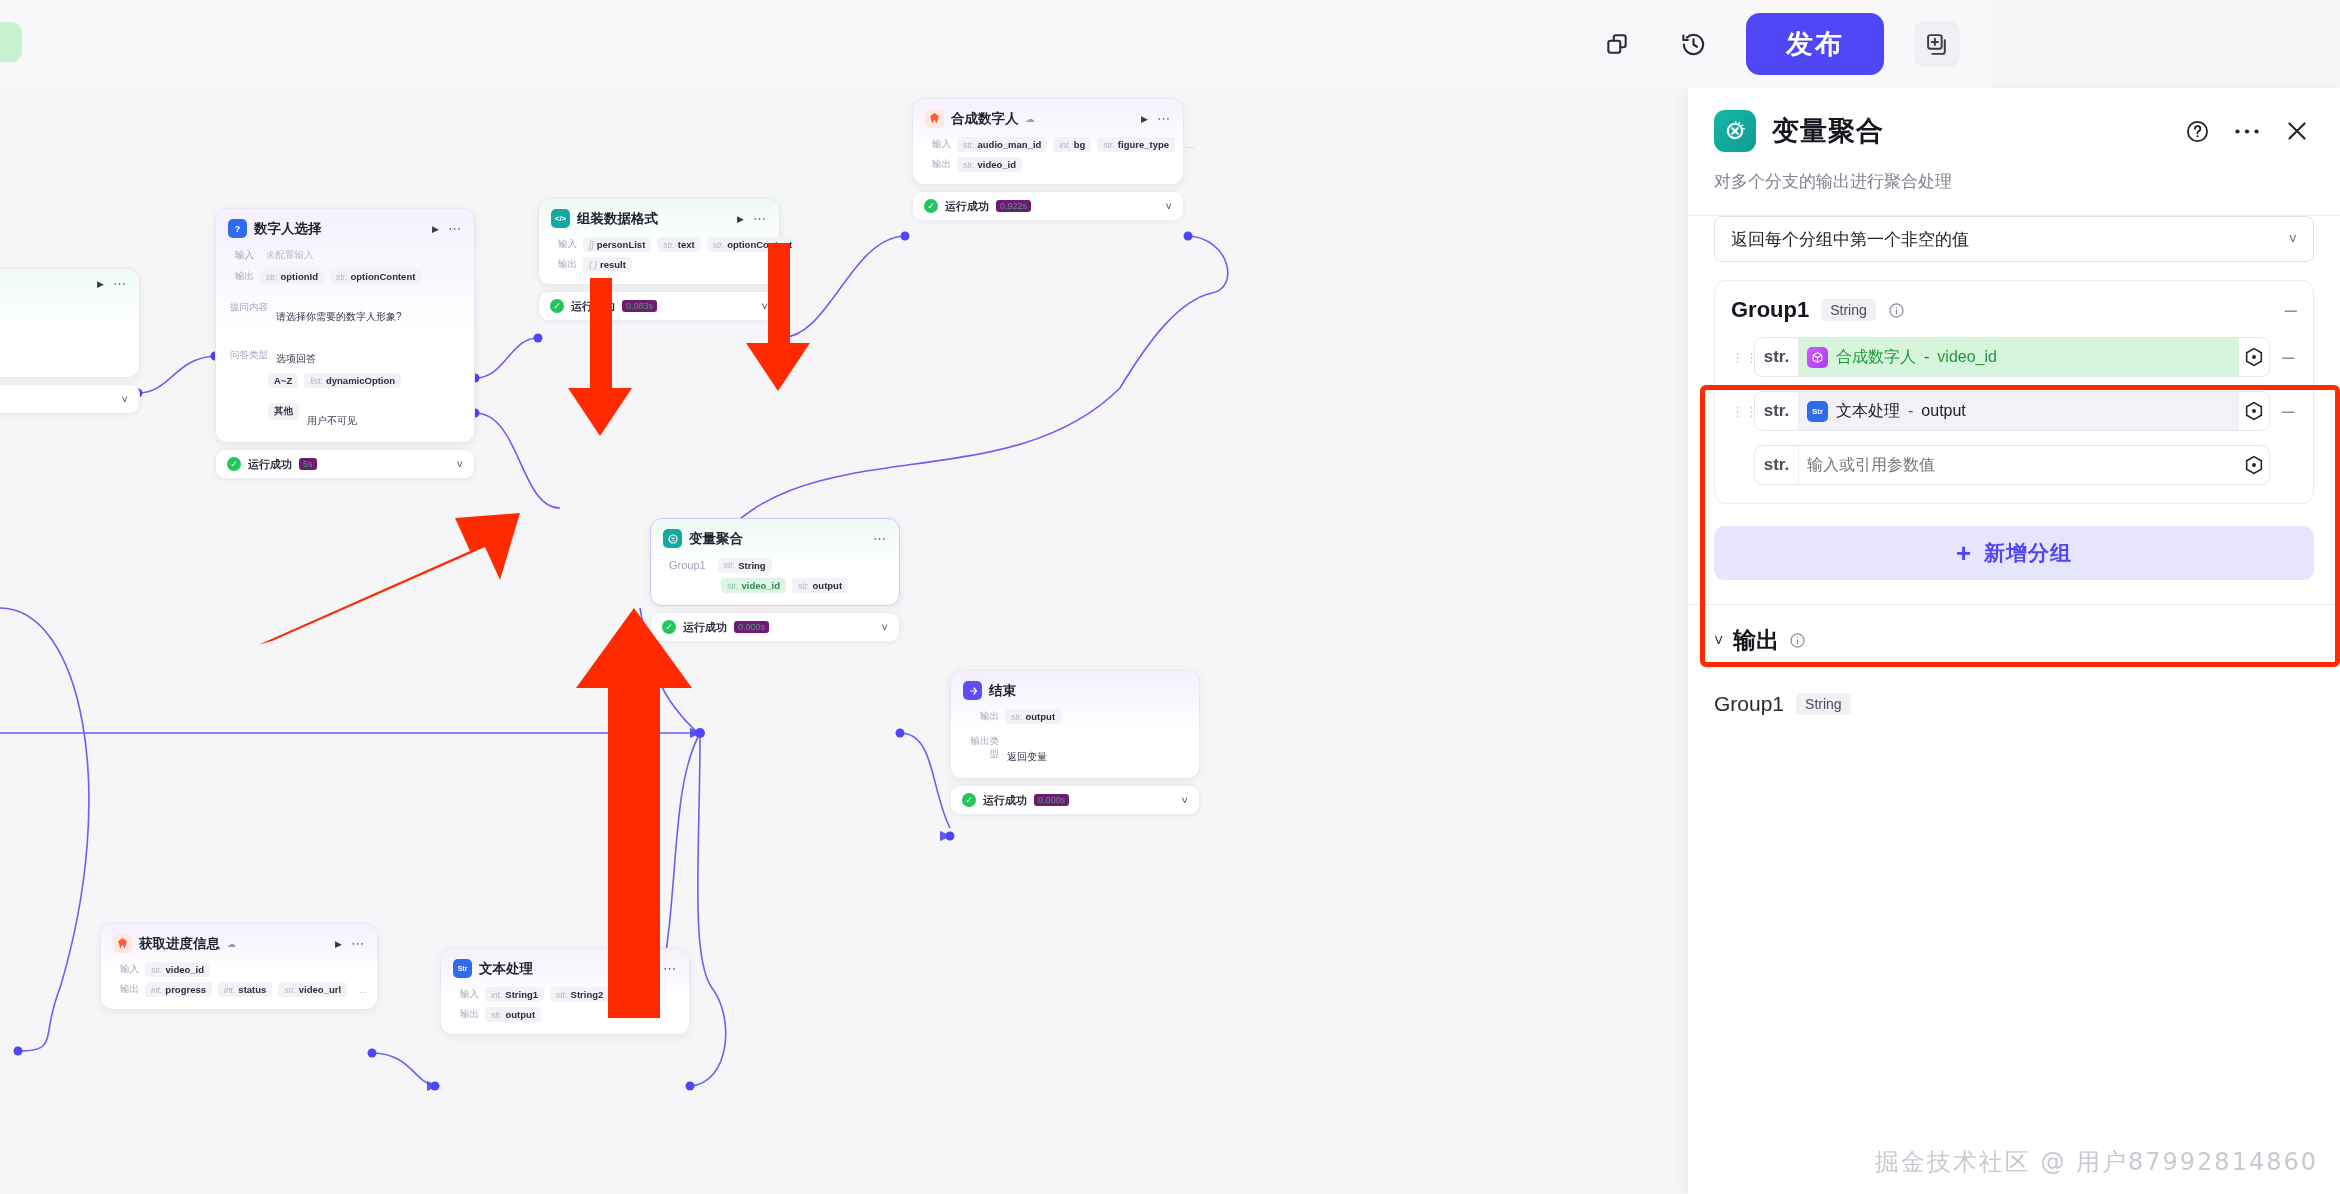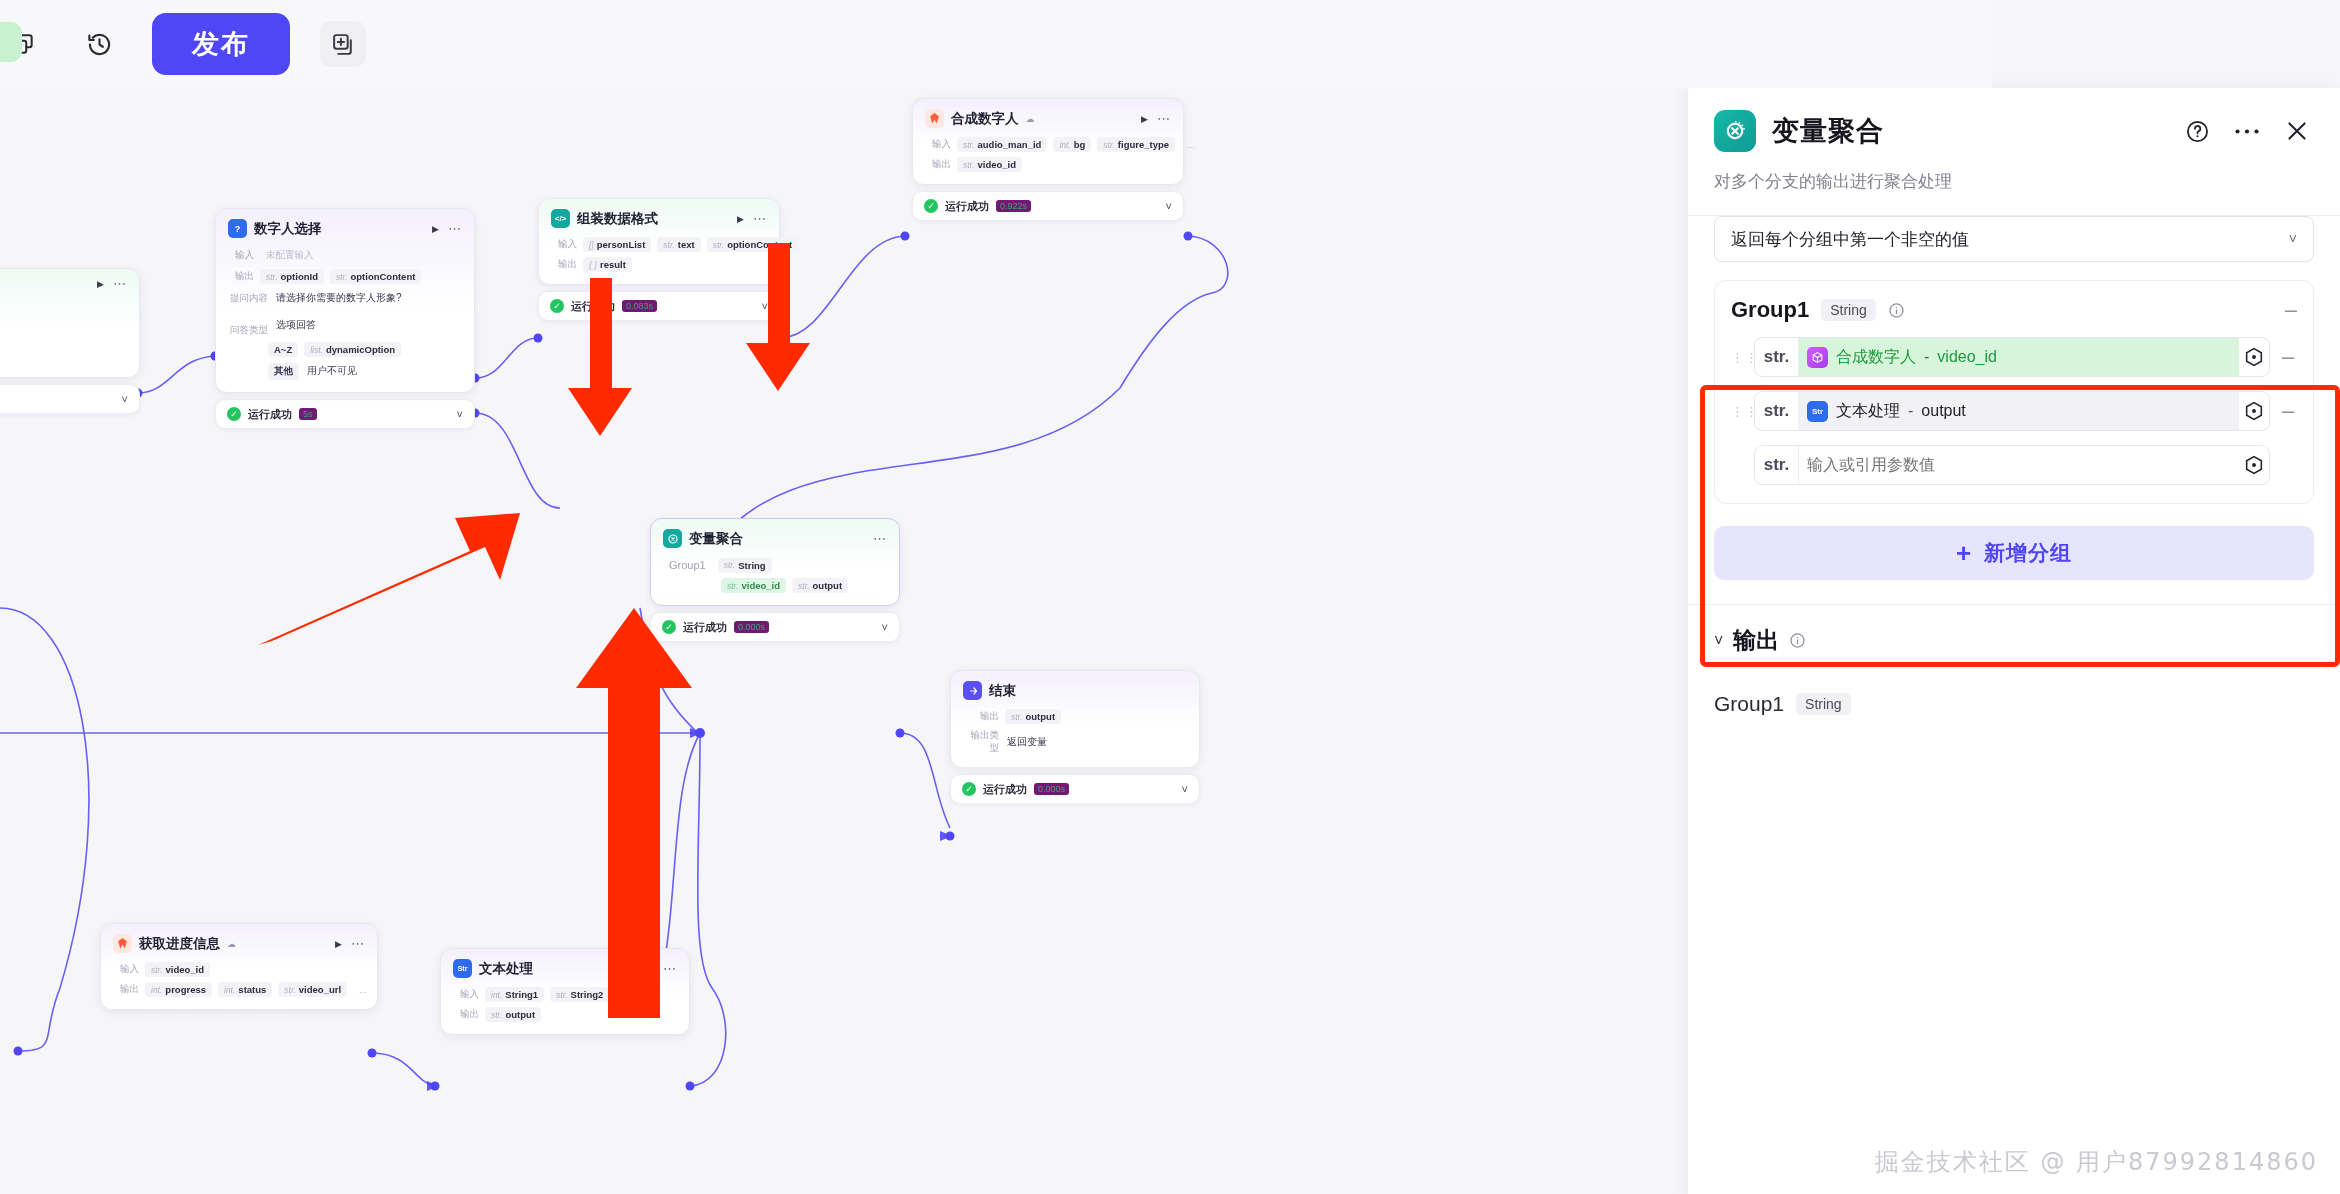--- a/index.html
+++ b/index.html
@@ -7,21 +7,21 @@
     width: 2340px; height: 1194px;
     overflow: hidden;
     font-family: "Liberation Sans", "DejaVu Sans", sans-serif;
     background: #f7f7fa;
   }
   #app { position: relative; width: 2340px; height: 1194px; background: #f6f6f9; }
 
   
   .topbar {
     position: absolute; left: 0; top: 0; width: 1992px; height: 88px;
-    background: #f8f8fb; display: flex; align-items: center; 
+    background: #f8f8fb; display: flex; align-items: center; justify-content: flex-end;
     padding-right: 32px; gap: 30px; z-index: 40;
   }
   .icon-btn {
     width: 46px; height: 46px; display: flex; align-items: center; justify-content: center;
     border-radius: 10px; cursor: pointer; color: #2b2b35;
   }
   .icon-btn.boxed { background: #f0f0f4; }
   .publish-btn {
     background: #4f46f5; color: #fff; border: none; border-radius: 14px;
     height: 62px; padding: 0 40px; font-size: 27px; font-weight: 700;
@@ -60,21 +60,21 @@
   .node-row { display: flex; align-items: center; gap: 6px; margin-top: 5px; flex-wrap: nowrap; }
   .row-lbl { font-size: 9.5px; color: #a4a4b8; flex: none; width: 26px; text-align: right; }
   .chip {
     display: inline-flex; align-items: center; gap: 3px;
     background: #f2f2f7; border-radius: 4px; padding: 2px 6px;
     font-size: 9.5px; color: #2c2c3c; font-weight: 700; white-space: nowrap;
   }
   .chip .t { color: #b2b2c4; font-weight: 400; font-size: 8.5px; }
   .chip.plain { background: transparent; color: #b9b9ca; font-weight: 400; }
   .chip.green { background: #dff5e5; color: #2d8c4e; }
-  .chip.val { background: transparent; color: #35354a; font-weight: 400; font-size: 10px; padding-left: 2px;}
+  .chip.val { background: transparent; color: #35354a; font-weight: 400; font-size: 10px; padding-left: 2px; margin-top: 19px;}
   .chip.lite { background: #f2f2f7; color: #33334a; font-weight: 700; }
 
   .node-status {
     margin-top: 6px; background: #ffffff; border-radius: 10px; border: 1px solid #ececf3;
     box-shadow: 0 1px 5px rgba(30,30,60,.06);
     height: 30px; display: flex; align-items: center; gap: 7px; padding: 0 11px;
   }
   .ok-dot {
     width: 14px; height: 14px; border-radius: 50%; background: #22c55e; flex: none;
     display: flex; align-items: center; justify-content: center; color: #fff; font-size: 9px;

